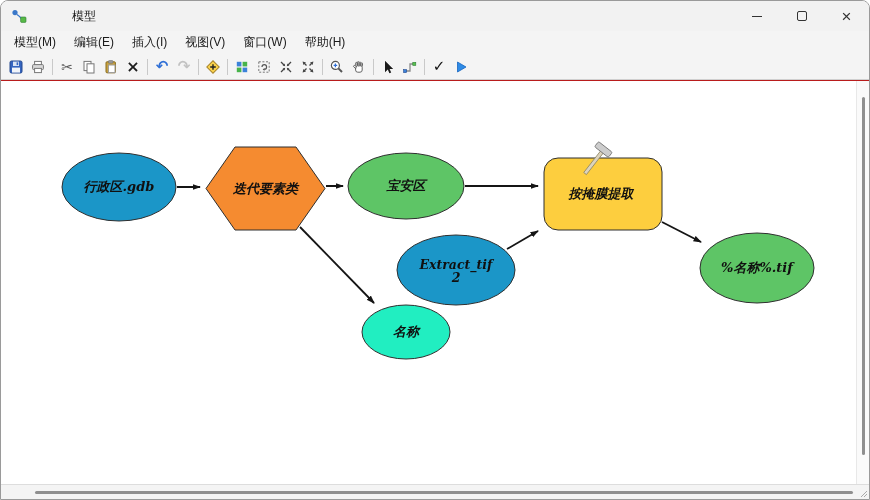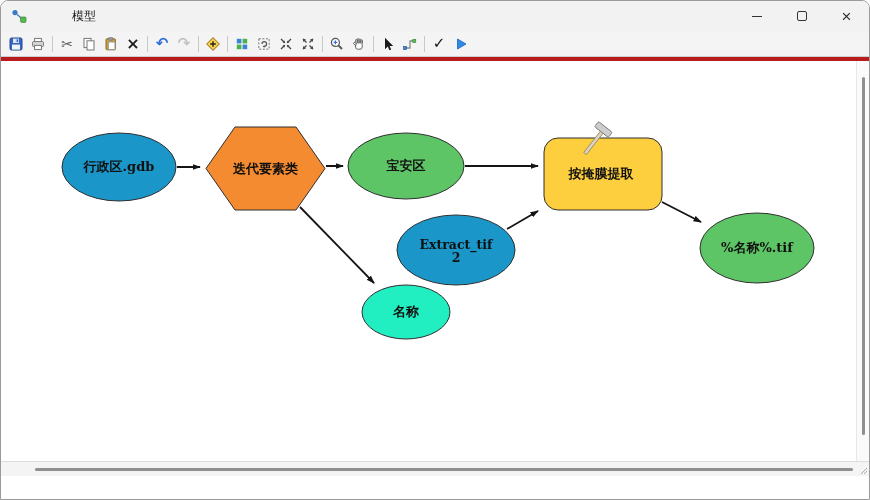--- a/index.html
+++ b/index.html
@@ -53,22 +53,22 @@
   .tb-sep { width:1px; height:16px; background:#c9c9c9; margin:0 3px; }
   .tb-glyph { font-size:14px; line-height:1; color:#555; font-family:"DejaVu Sans", sans-serif; }
   .tb-glyph.undo { color:#2f6fd6; font-weight:bold; font-size:15px; }
   .tb-glyph.redo { color:#c2c2c2; font-weight:bold; font-size:15px; }
   .tb-glyph.del { color:#1c1c1c; font-weight:bold; font-size:16px; }
   .tb-glyph.check { color:#111; font-weight:bold; font-size:15px; }
 
   
   .canvas-row {
     flex:0 0 404px; height:404px;
-    border-top:4px solid #b91c1c;
-    display:flex; background:#14532d;
+    border-top:1px solid #b91c1c;
+    display:flex; background:#14532d;font-style:italic;
   }
   .diagram-area { width:855px; height:100%; position:relative; background:#fff; }
   .diagram-area svg { display:block; }
 
   .vscrollbar {
     width:13px; height:100%; background:#fafafa; border-left:1px solid #e8e8e8; position:relative;
   }
   .vscroll-thumb {
     position:absolute; left:5px; top:16px; width:3px; height:358px;
     background:#8f8f8f; border-radius:2px;
@@ -105,20 +105,28 @@
         <span class="glyph-min"></span>
       </div>
     <div class="win-btn">
         <span class="glyph-max"></span>
       </div>
     <div class="win-btn">
         <span class="glyph-close">×</span>
       </div>
   </div>
 
+  <div class="menubar">
+    <span class="menu-item">模型(M)</span>
+    <span class="menu-item">编辑(E)</span>
+    <span class="menu-item">插入(I)</span>
+    <span class="menu-item">视图(V)</span>
+    <span class="menu-item">窗口(W)</span>
+    <span class="menu-item">帮助(H)</span>
+  </div>
 
   <div class="toolbar">
     <div class="tb-btn">
       <svg width="16" height="16" viewBox="0 0 16 16">
         <rect x="2" y="2" width="12" height="12" rx="1.5" fill="#3565c0" stroke="#24498f"></rect>
         <rect x="5" y="2.6" width="6" height="4.4" fill="#dbe5f5"></rect>
         <rect x="8.6" y="3.3" width="1.6" height="2.8" fill="#3565c0"></rect>
         <rect x="4" y="8.6" width="8" height="5" fill="#f0f4fa"></rect>
       </svg>
     </div>

